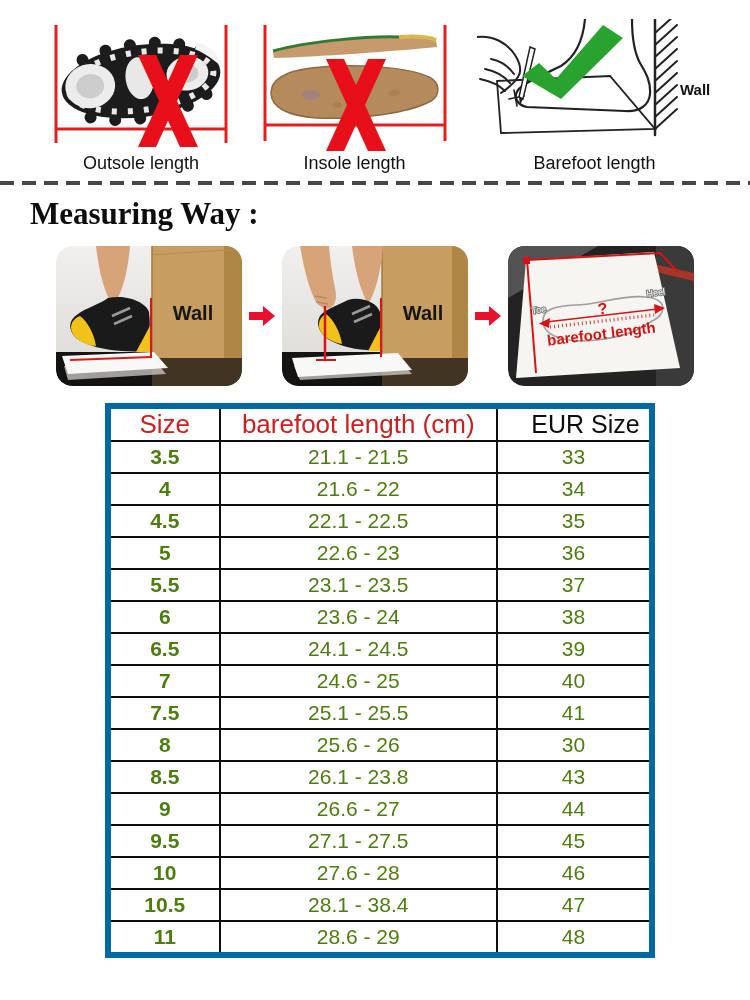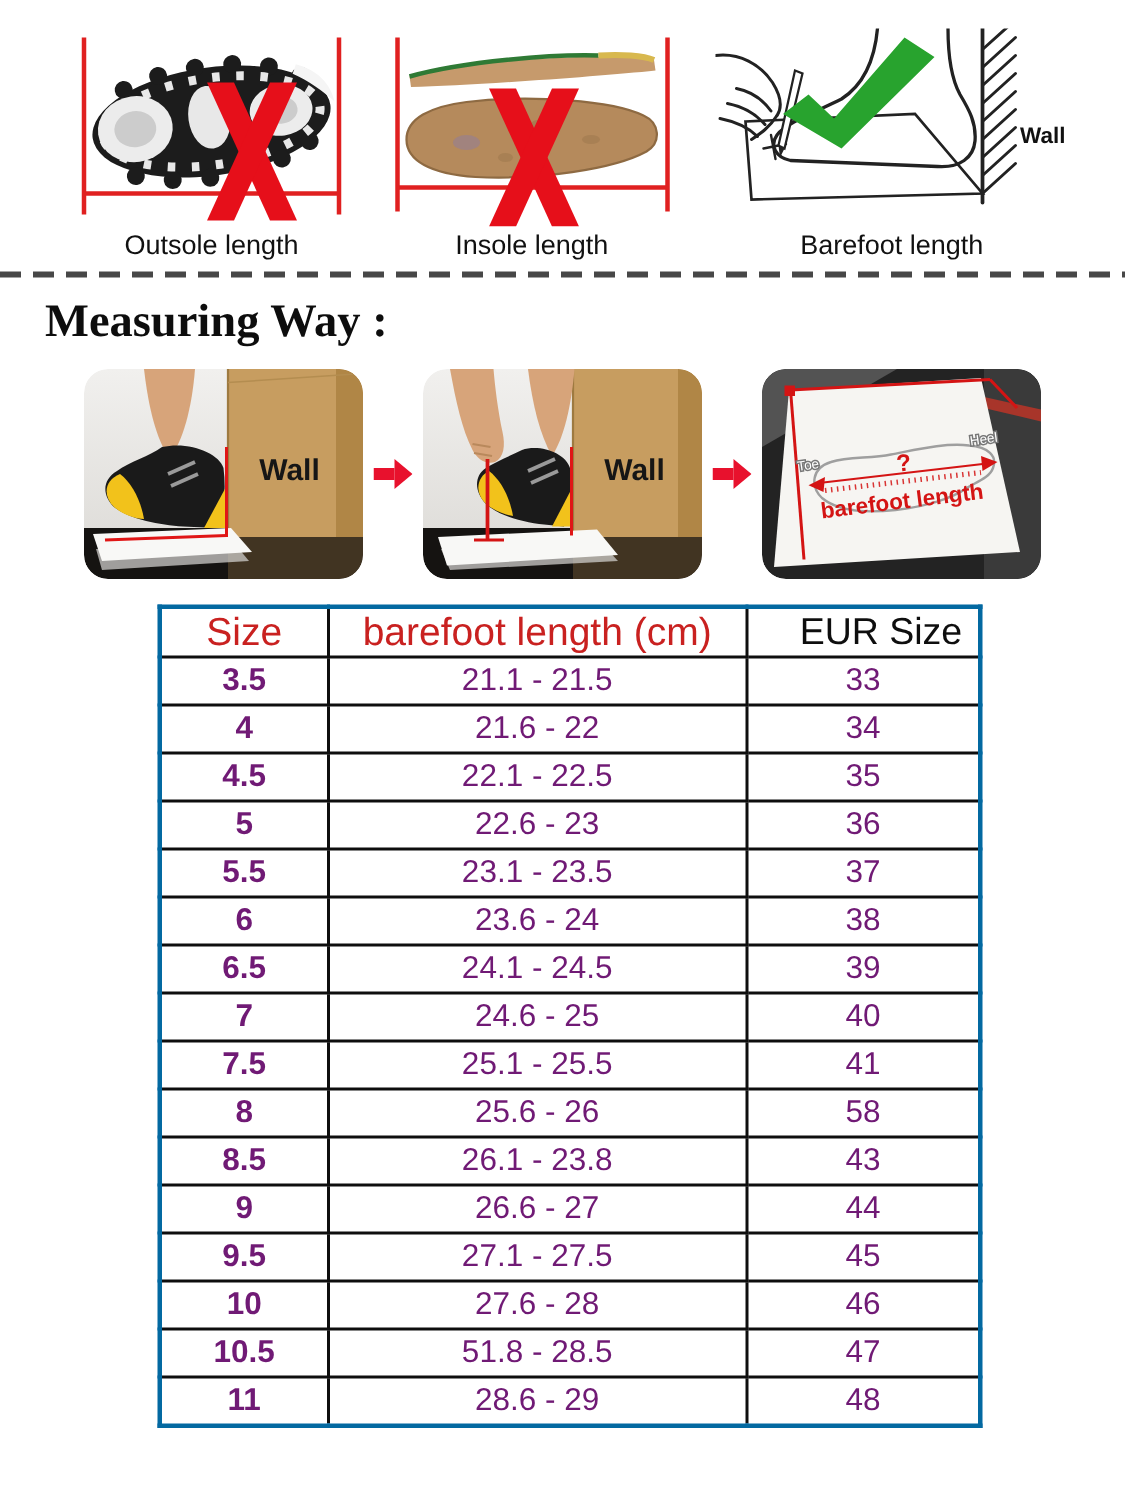--- a/index.html
+++ b/index.html
@@ -20,26 +20,26 @@
   
   .heading{margin:12px 0 0 30px;font-size:31px;font-weight:bold;color:#0d0d0d;line-height:1.1;font-family:Liberation Serif, serif;}
 
   
   .photos{margin-top:15px;display:flex;align-items:center;justify-content:center;gap:7px;}
   .photo{border-radius:16px;display:block;}
   .step-arrow{display:block;}
 
   
   table.size-chart{border-collapse:collapse;margin:17px 0 0 105px;width:550px;
-                   table-layout:fixed;border:3px solid #0369a1;}
+                   table-layout:fixed;border:6px solid #0369a1;}
   .size-chart th,.size-chart td{border:2px solid #0e0e0e;text-align:center;padding:0;}
   .size-chart th{height:31px;font-weight:400;font-size:26px;}
   .size-chart th.hdr-red{color:#c92120;}
   .size-chart th.hdr-black{color:#0e0e0e;font-size:25px;padding-left:24px;}
-  .size-chart td{height:30px;font-size:21px;color:#701a75;}
+  .size-chart td{height:30px;font-size:21px;color:#4d7c0f;}
   .size-chart td.c-size{font-weight:bold;}
   svg text{font-family:"Liberation Sans","DejaVu Sans",sans-serif;}
 </style>
 </head>
 <body>
 
 <div class="page">
 
   <div class="top-section">
 
@@ -304,21 +304,21 @@
           <td>40</td>
         </tr>
       <tr>
           <td class="c-size">7.5</td>
           <td>25.1 - 25.5</td>
           <td>41</td>
         </tr>
       <tr>
           <td class="c-size">8</td>
           <td>25.6 - 26</td>
-          <td>58</td>
+          <td>30</td>
         </tr>
       <tr>
           <td class="c-size">8.5</td>
           <td>26.1 - 23.8</td>
           <td>43</td>
         </tr>
       <tr>
           <td class="c-size">9</td>
           <td>26.6 - 27</td>
           <td>44</td>
@@ -328,21 +328,21 @@
           <td>27.1 - 27.5</td>
           <td>45</td>
         </tr>
       <tr>
           <td class="c-size">10</td>
           <td>27.6 - 28</td>
           <td>46</td>
         </tr>
       <tr>
           <td class="c-size">10.5</td>
-          <td>51.8 - 28.5</td>
+          <td>28.1 - 38.4</td>
           <td>47</td>
         </tr>
       <tr>
           <td class="c-size">11</td>
           <td>28.6 - 29</td>
           <td>48</td>
         </tr>
     </tbody>
   </table>
 </div>

